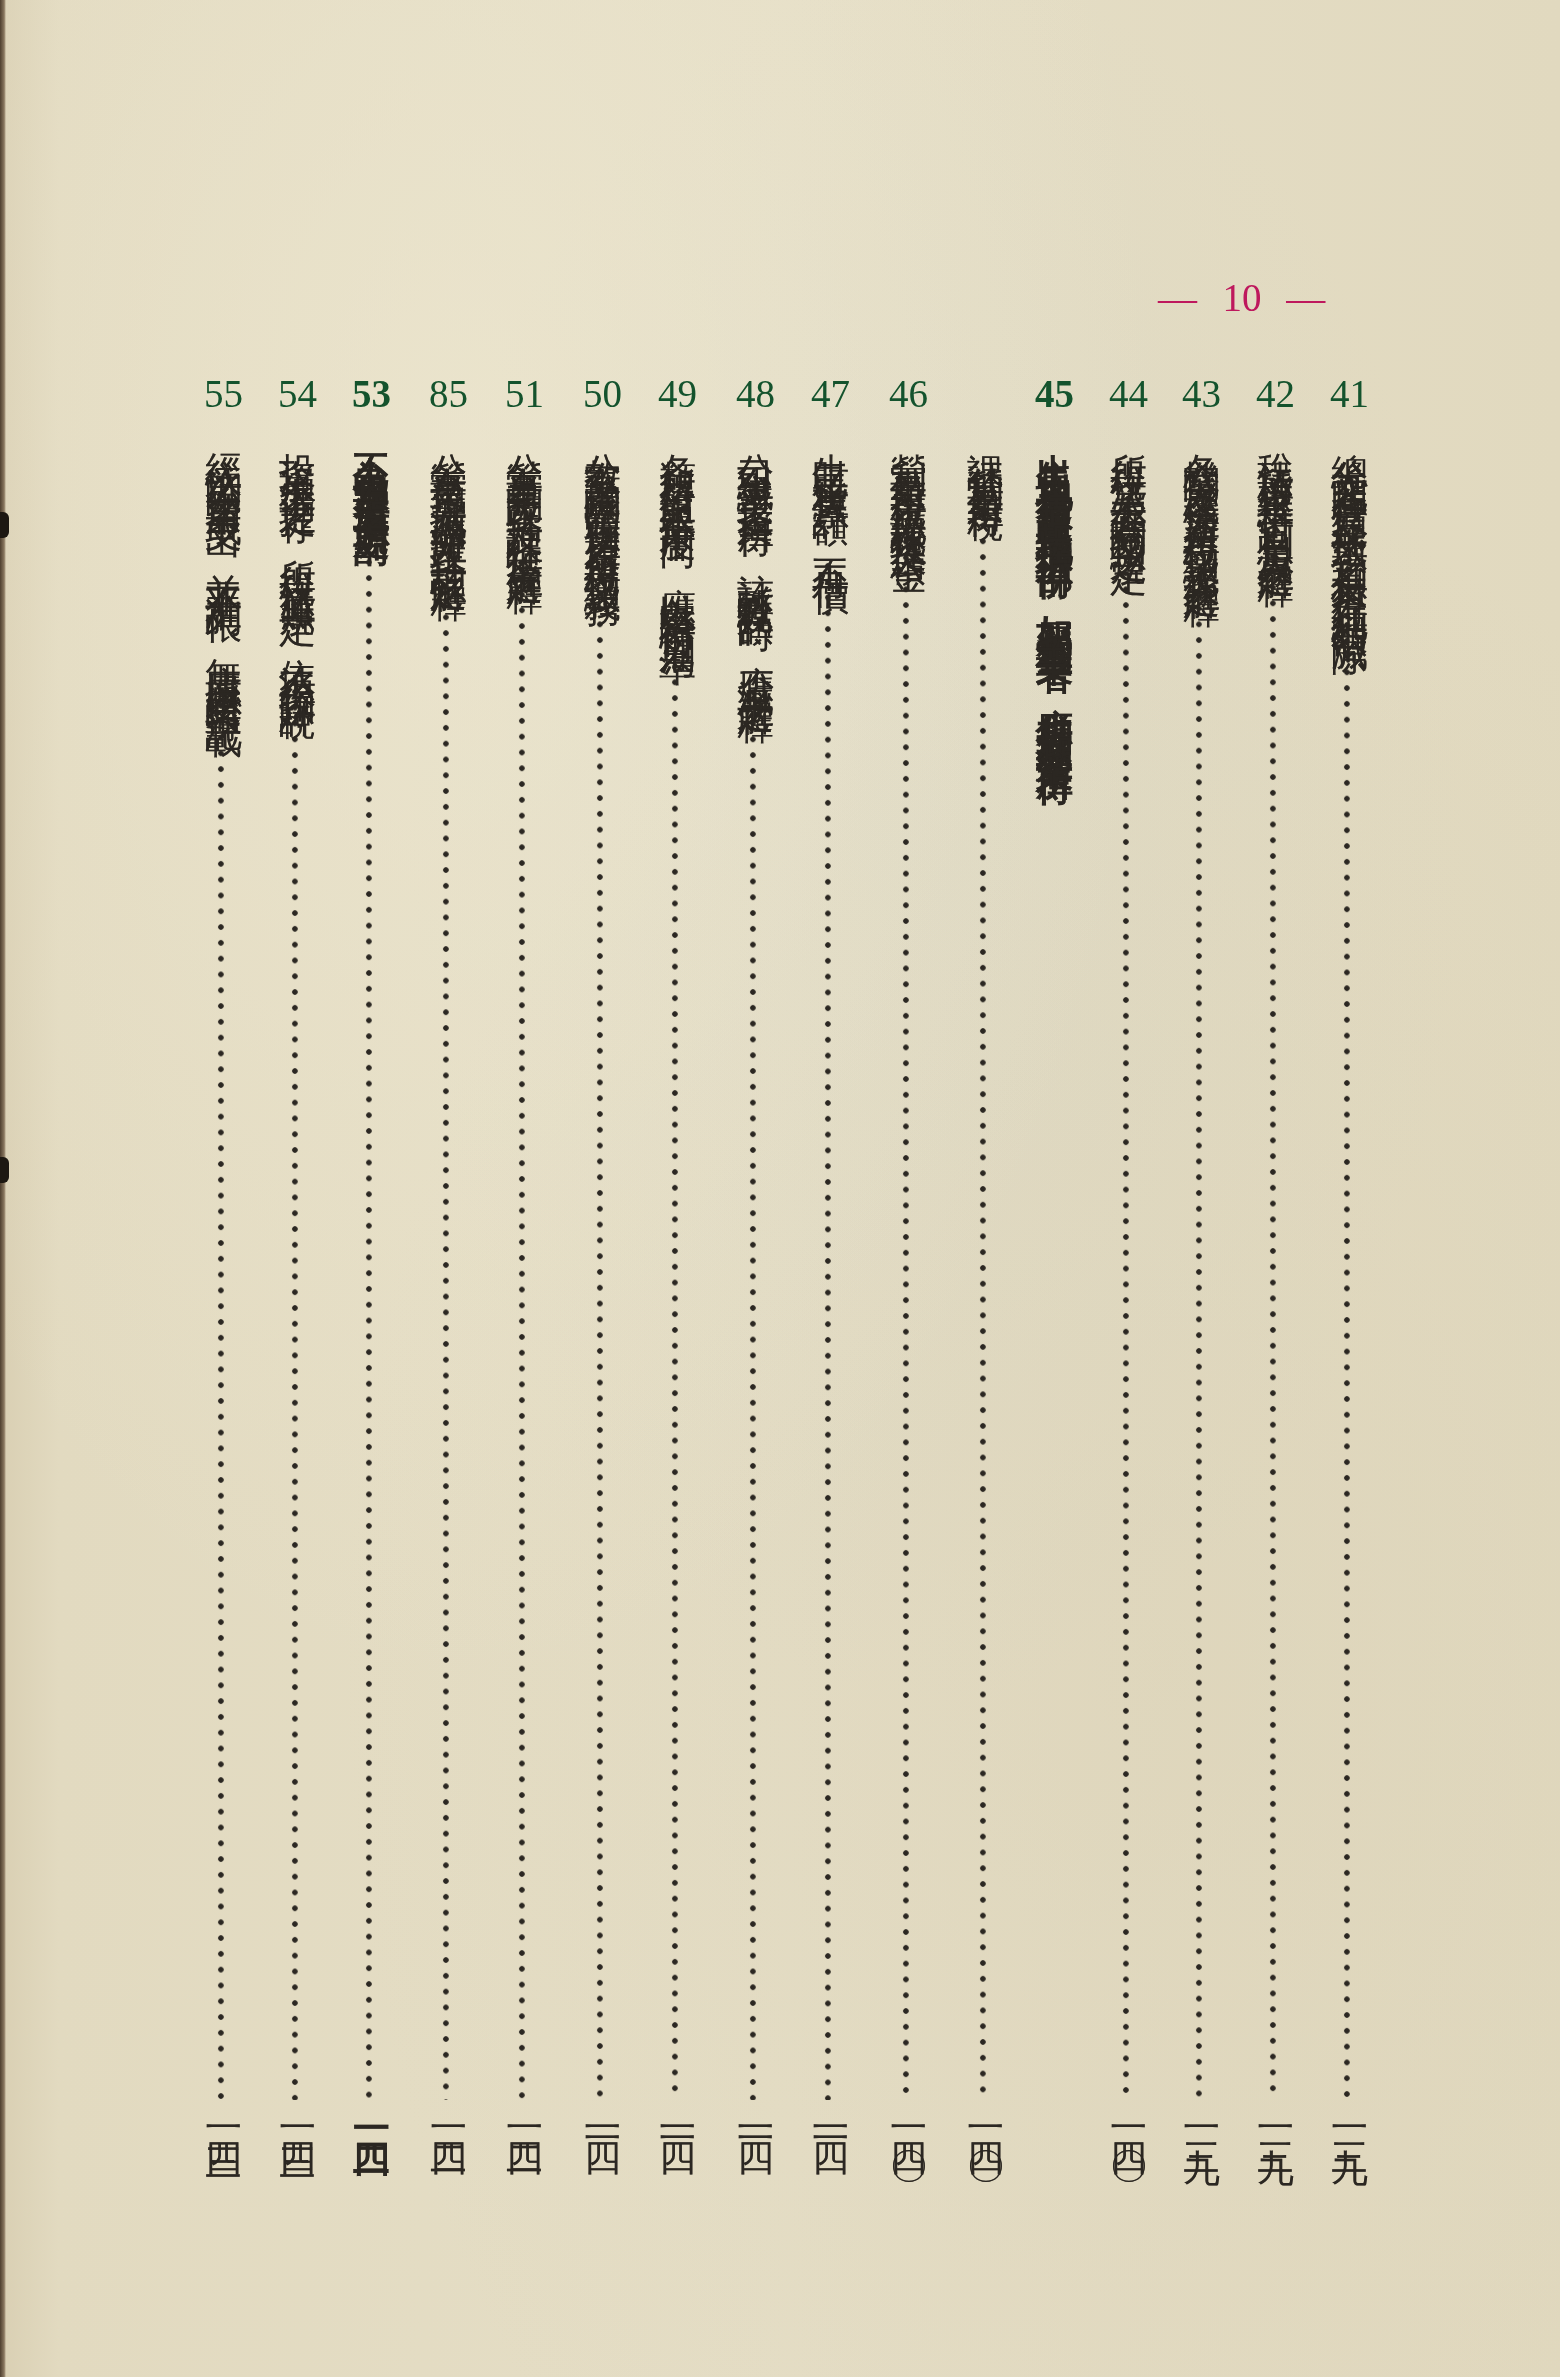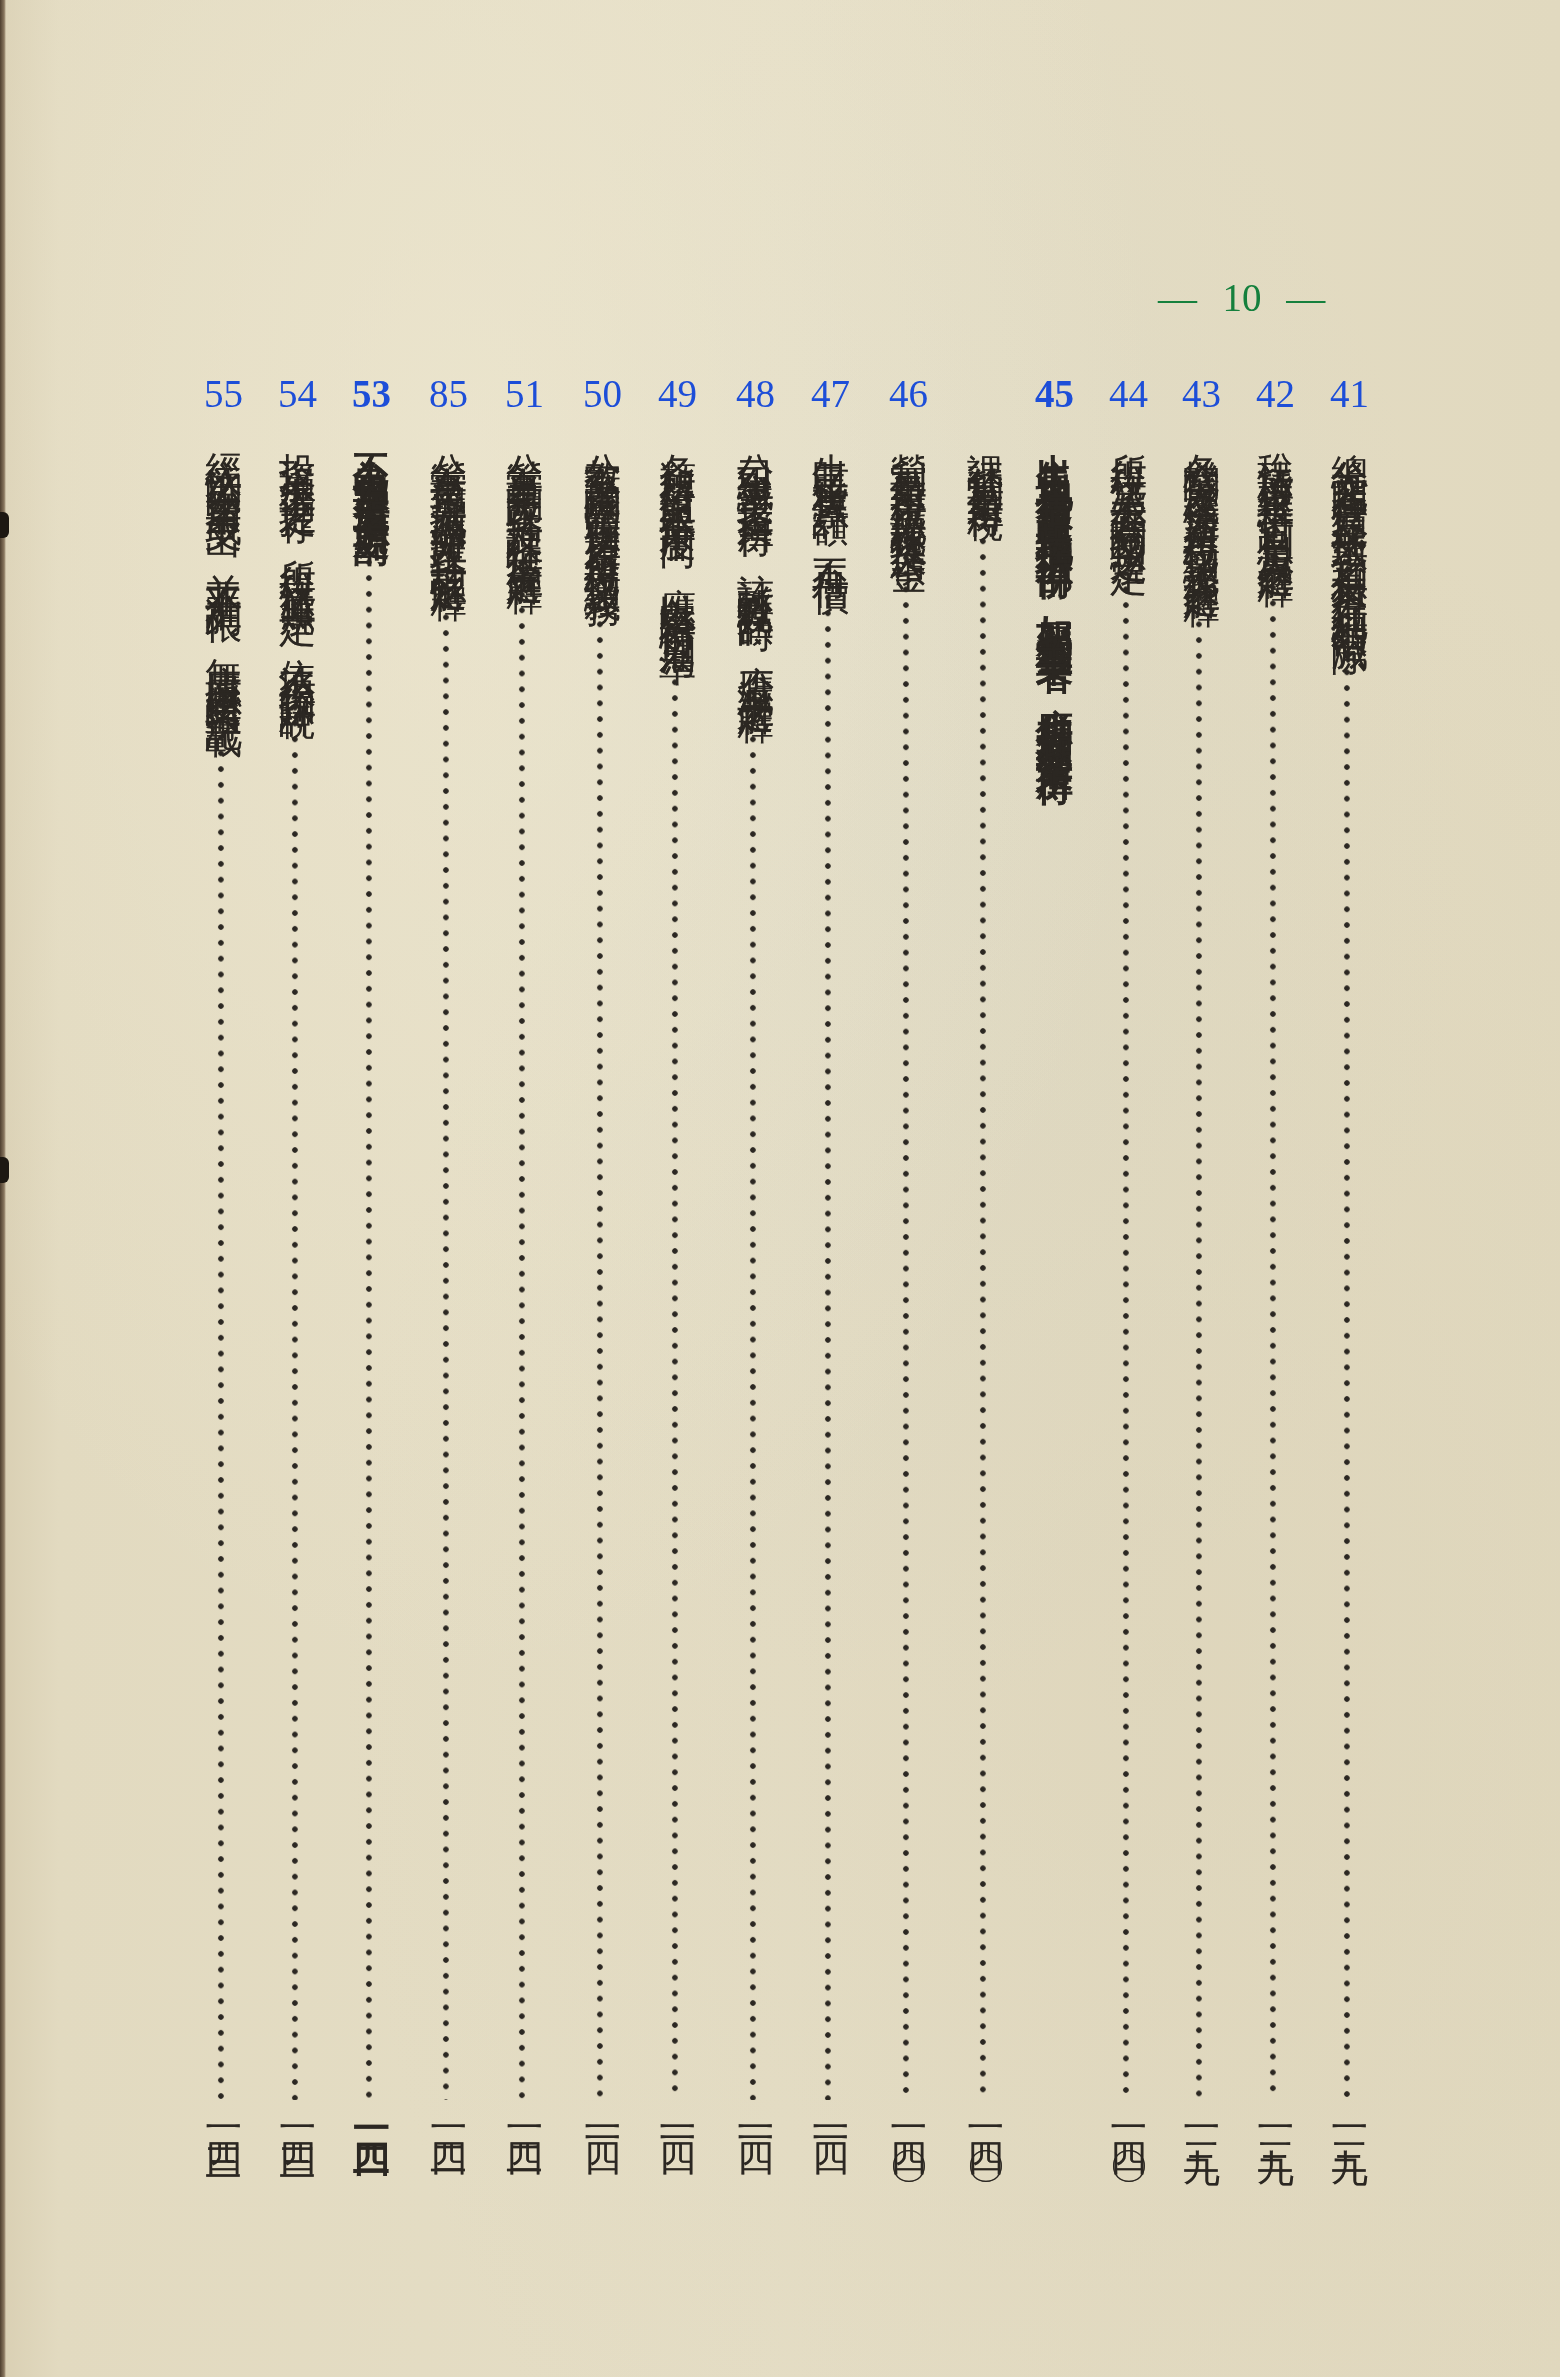--- a/index.html
+++ b/index.html
@@ -36,40 +36,40 @@
     }
     .page-header {
       position: absolute;
       left: 1158px;
       top: 278px;
       height: 39px;
       line-height: 39px;
       font-family: "Liberation Serif", serif;
       font-size: 39px;
       white-space: nowrap;
-      color: #15803d;
+      color: #be185d;
     }
     .page-header .num { margin-left: 25.6px; margin-right: 24.6px; }
 
     .col {
       position: absolute;
       top: 374px;
       width: 69px;
       height: 1881px;
     }
     .col .no {
       position: absolute;
       top: 0; left: 0;
       width: 69px;
       height: 39px;
       line-height: 39px;
       text-align: center;
       font-family: "Liberation Serif", serif;
       font-size: 39px;
-      color: #1d4ed8;
+      color: #14532d;
     }
     .col .body {
       position: absolute;
       top: 50px;
       left: 0;
       width: 69px;
       height: 1676px;
       writing-mode: vertical-rl;
       display: flex;
       flex-direction: row;

